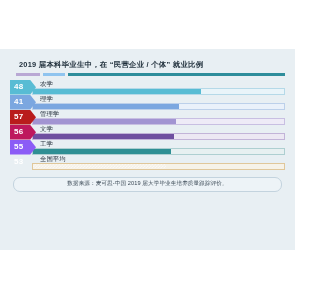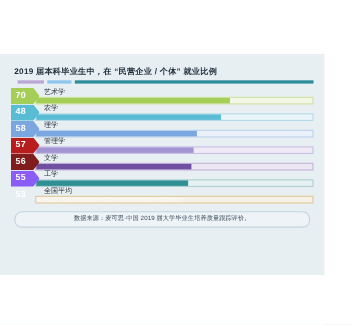--- a/index.html
+++ b/index.html
@@ -19,21 +19,21 @@
     left: 0;
     top: 49px;
     width: 295px;
     height: 201px;
     background: #e8eff3;
     box-sizing: border-box;
   }
 
   
   .title-block {
-    padding: 10px 13px 0 13px;
+    padding: 10px 13px 0 19px;
   }
   .title-line {
     font-size: 7.4px;
     font-weight: bold;
     color: #1c2c38;
     letter-spacing: 0.25px;
     line-height: 11px;
     white-space: nowrap;
   }
   .title-line-1 { text-align: left; }
@@ -162,52 +162,45 @@
   <div class="divider">
     <span class="seg seg-1"></span>
     <span class="seg seg-gap"></span>
     <span class="seg seg-2"></span>
     <span class="seg seg-gap"></span>
     <span class="seg seg-3"></span>
   </div>
 
   <div class="rows" id="bar-rows">
       <div class="row">
-        <div class="track" style="background: rgb(241, 247, 228); border-color: rgb(207, 224, 166);">
-          <div class="fill" style="background: rgb(164, 206, 86); width: 70%;"></div>
-        </div>
-        <div class="badge" style="background: rgb(164, 206, 86);">70</div>
-        <div class="row-label">艺术学</div>
-      </div>
-      <div class="row">
         <div class="track" style="background: rgb(233, 244, 249); border-color: rgb(181, 217, 232);">
           <div class="fill" style="background: rgb(88, 188, 212); width: 67%;"></div>
         </div>
         <div class="badge" style="background: rgb(88, 188, 212);">48</div>
         <div class="row-label">农学</div>
       </div>
       <div class="row">
         <div class="track" style="background: rgb(234, 241, 250); border-color: rgb(188, 208, 234);">
           <div class="fill" style="background: rgb(123, 167, 224); width: 58%;"></div>
         </div>
-        <div class="badge" style="background: rgb(123, 167, 224);">58</div>
+        <div class="badge" style="background: rgb(123, 167, 224);">41</div>
         <div class="row-label">理学</div>
       </div>
       <div class="row">
         <div class="track" style="background: rgb(238, 235, 247); border-color: rgb(200, 191, 226);">
           <div class="fill" style="background: rgb(162, 148, 210); width: 57%;"></div>
         </div>
         <div class="badge" style="background: #b91c1c;">57</div>
         <div class="row-label">管理学</div>
       </div>
       <div class="row">
         <div class="track" style="background: rgb(236, 232, 243); border-color: rgb(194, 180, 216);">
           <div class="fill" style="background: rgb(111, 79, 160); width: 56%;"></div>
         </div>
-        <div class="badge" style="background: #7f1d1d;">56</div>
+        <div class="badge" style="background: #be185d;">56</div>
         <div class="row-label">文学</div>
       </div>
       <div class="row">
         <div class="track" style="background: rgb(231, 240, 241); border-color: rgb(174, 207, 209);">
           <div class="fill" style="background: rgb(47, 143, 148); width: 55%;"></div>
         </div>
         <div class="badge" style="background: #8b5cf6;">55</div>
         <div class="row-label">工学</div>
       </div>
       <div class="row row-average">

